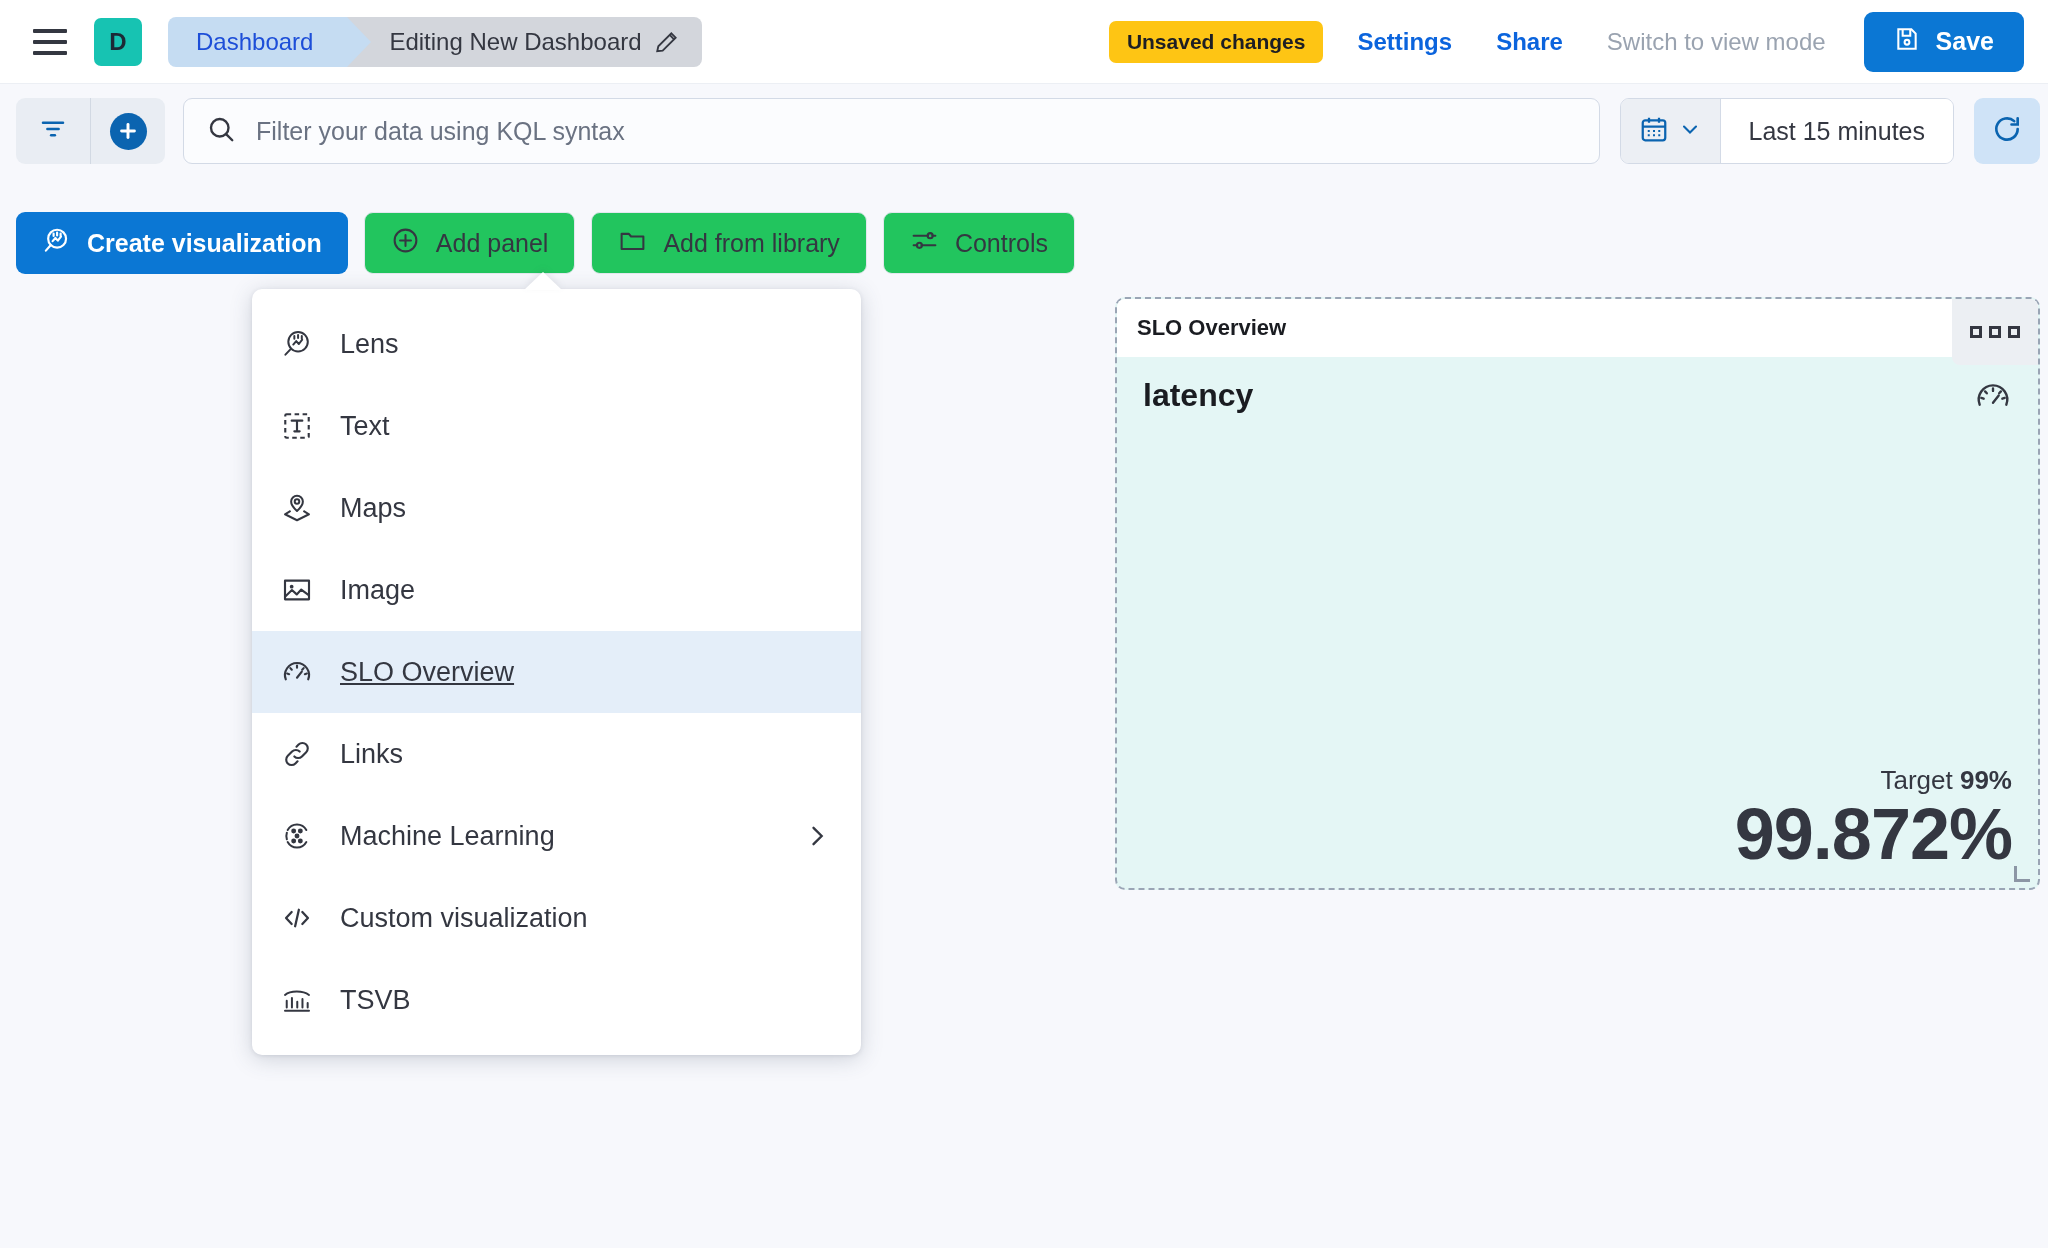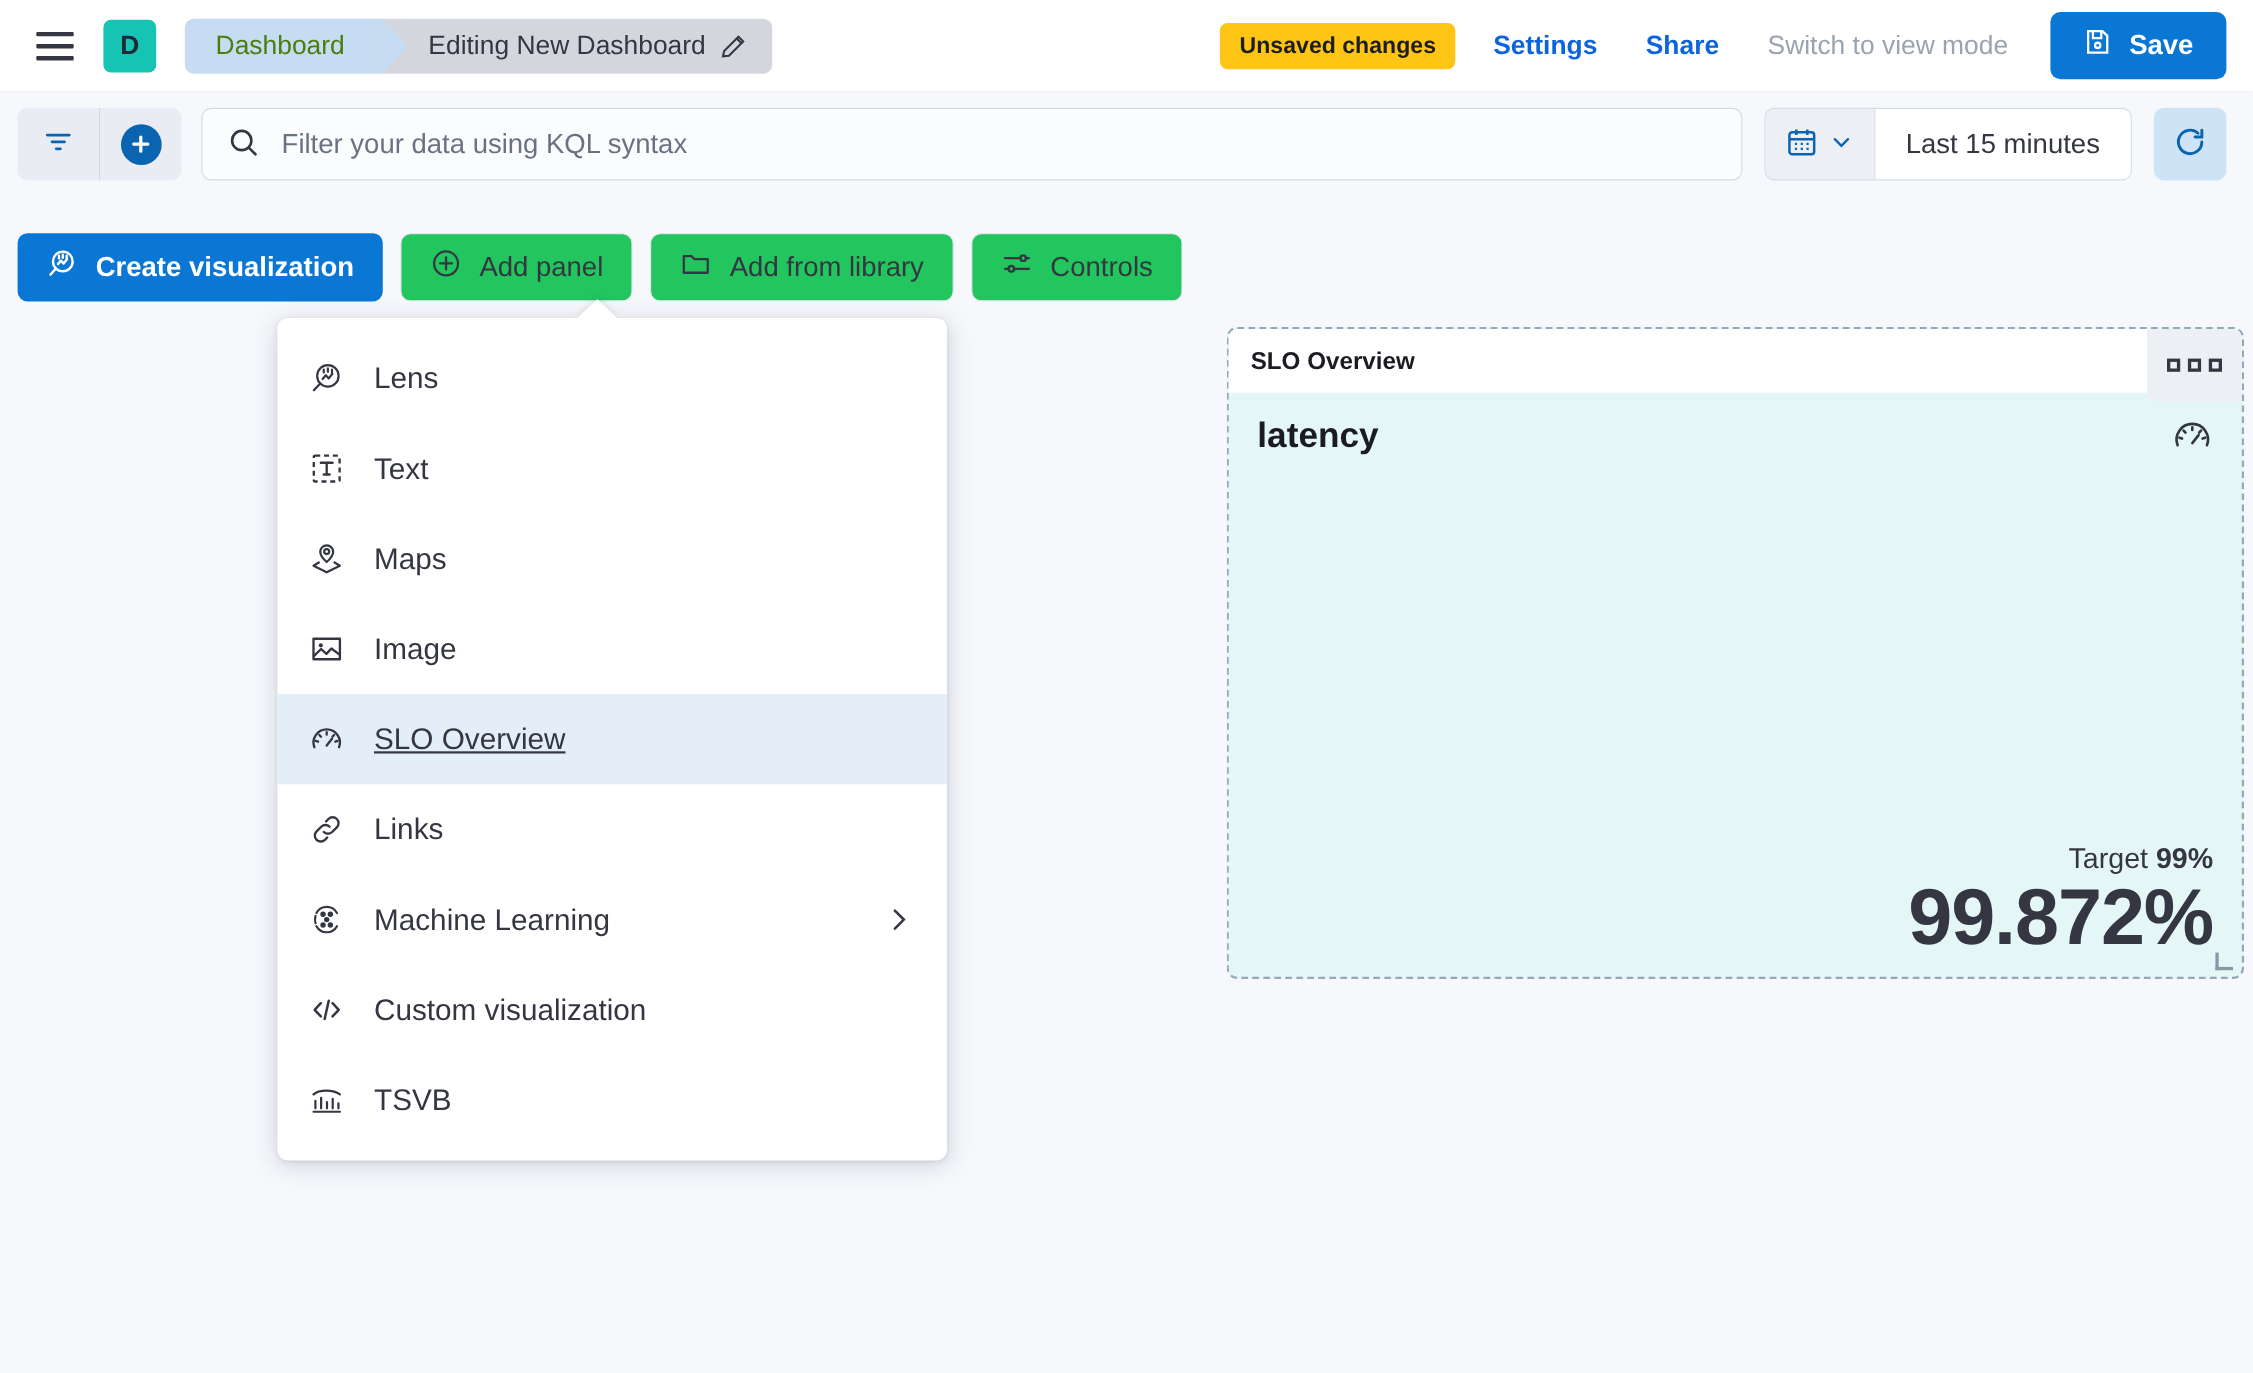--- a/index.html
+++ b/index.html
@@ -42,21 +42,21 @@
   .breadcrumbs { display: flex; align-items: stretch; height: 50px; }
   .crumb {
     display: flex; align-items: center;
     font-size: 24px;
     padding: 0 26px 0 28px;
     position: relative;
     white-space: nowrap;
   }
   .crumb-first {
     background: #c5dcf2;
-    color: #4d7c0f;
+    color: #1d4ed8;
     border-radius: 8px 0 0 8px;
     padding-right: 34px;
     font-weight: 400;
   }
   .crumb-first::after {
     content: ""; position: absolute; right: -24px; top: 0;
     width: 0; height: 0;
     border-top: 25px solid transparent;
     border-bottom: 25px solid transparent;
     border-left: 24px solid #c5dcf2;
@@ -98,21 +98,21 @@
     font-size: 25px; font-weight: 700;
     padding: 14px 30px;
     display: flex; align-items: center; gap: 16px;
     cursor: pointer;
     font-family: "Liberation Sans", sans-serif;
   }
 
   
   .querybar {
     background: #f7f8fc;
-    padding: 14px 24px 12px 16px;
+    padding: 14px 8px 12px 16px;
     display: flex; align-items: center; gap: 0;
     position: relative; z-index: 20;
   }
   .filter-group {
     display: flex; align-items: center;
     background: #e9edf3;
     border-radius: 9px;
     height: 66px;
     margin-right: 18px;
     overflow: hidden;

